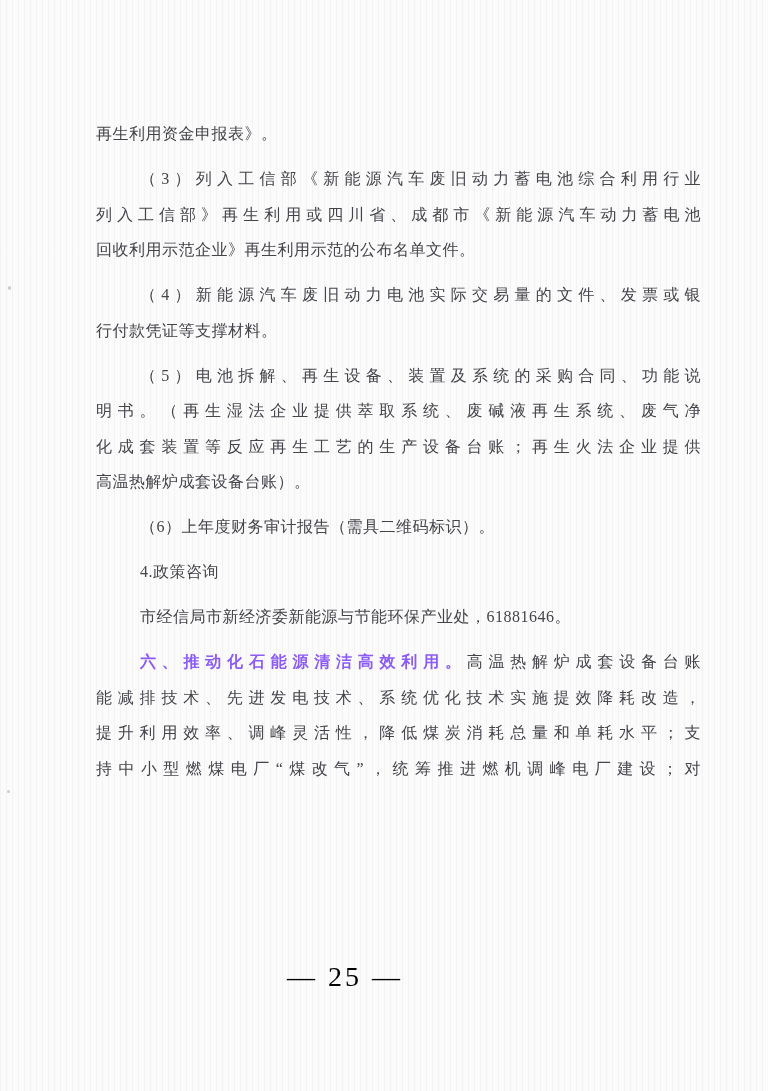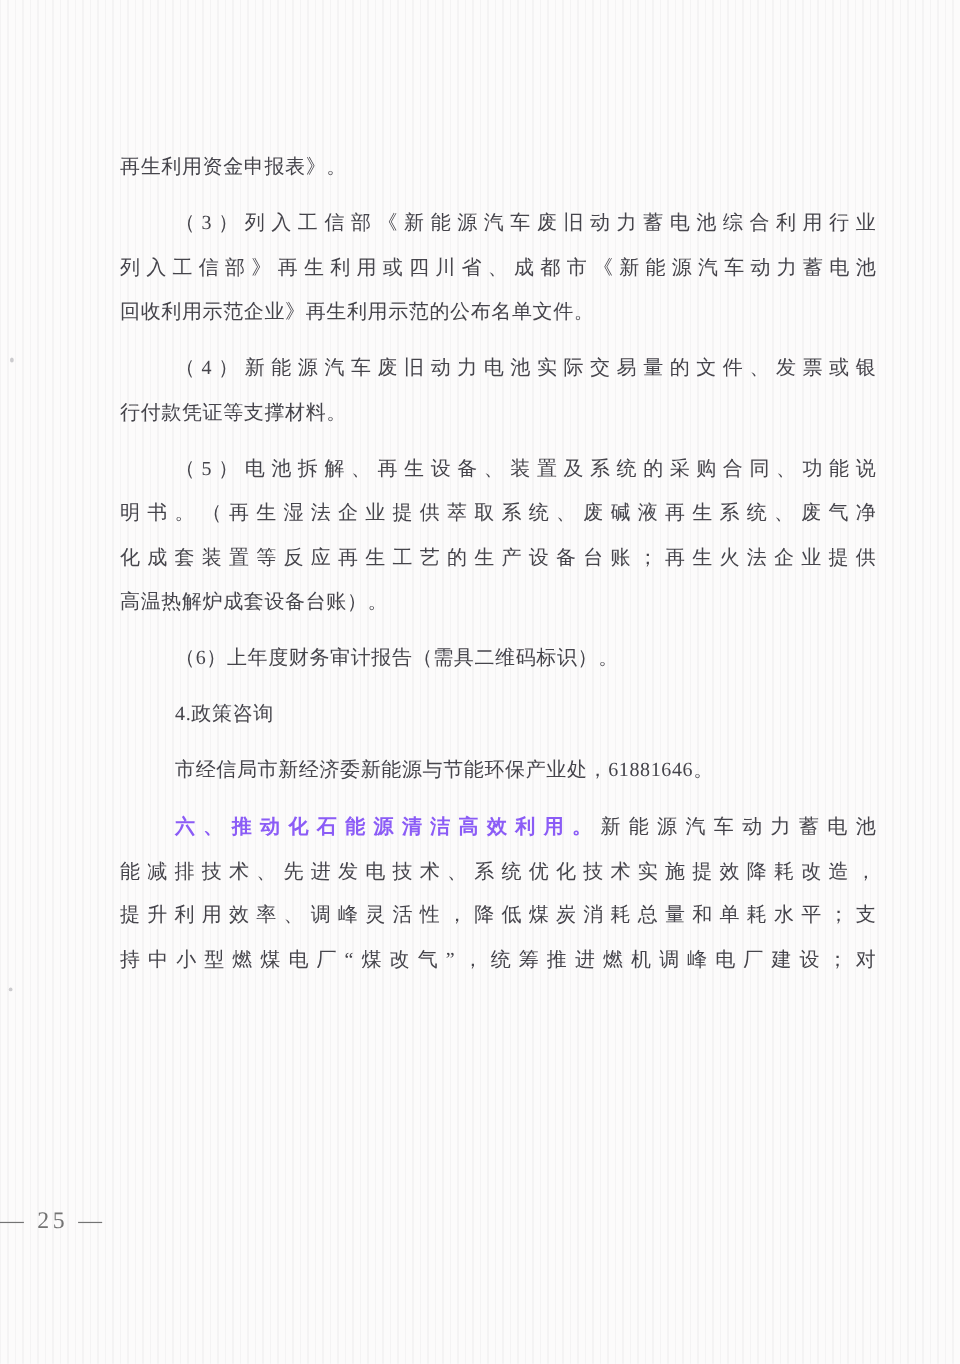--- a/index.html
+++ b/index.html
@@ -53,24 +53,24 @@
   .bold-seg {
     font-weight: 700;
     font-family: "Liberation Sans", "DejaVu Sans", sans-serif;
     color: #8b5cf6;
   }
   .footer {
     position: absolute;
     top: 960px;
     left: 0;
     right: 78px;
-    text-align: left;
-    font-size: 19px;
+    text-align: center;
+    font-size: 28px;
     line-height: 34px;
-    color: #737373;
+    color: #000000;
     letter-spacing: 3px;
   }
   .speck {
     position: absolute;
     background: rgba(80, 80, 88, 0.28);
     border-radius: 50%;
   }
   .speck-1 { left: 8px;  top: 286px; width: 3px; height: 4px; }
   .speck-2 { left: 7px;  top: 790px; width: 3px; height: 3px; }
 </style>
@@ -103,20 +103,20 @@
     <div class="para">
       <div class="line indent"><span>（6）上年度财务审计报告（需具二维码标识）。</span></div>
     </div>
     <div class="para">
       <div class="line indent"><span>4.政策咨询</span></div>
     </div>
     <div class="para">
       <div class="line indent"><span>市经信局市新经济委新能源与节能环保产业处，61881646。</span></div>
     </div>
     <div class="para">
-      <div class="line indent fill"><span class="bold-seg">六、推动化石能源清洁高效利用。</span><span>新能源汽车动力蓄电池</span></div>
+      <div class="line indent fill"><span class="bold-seg">六、推动化石能源清洁高效利用。</span><span>高温热解炉成套设备台账</span></div>
       <div class="line fill"><span>能减排技术、先进发电技术、系统优化技术实施提效降耗改造，</span></div>
       <div class="line fill"><span>提升利用效率、调峰灵活性，降低煤炭消耗总量和单耗水平；支</span></div>
       <div class="line fill"><span>持中小型燃煤电厂“煤改气”，统筹推进燃机调峰电厂建设；对</span></div>
     </div>
   </div>
 
 <div class="footer">— 25 —</div>
 
 </body></html>

